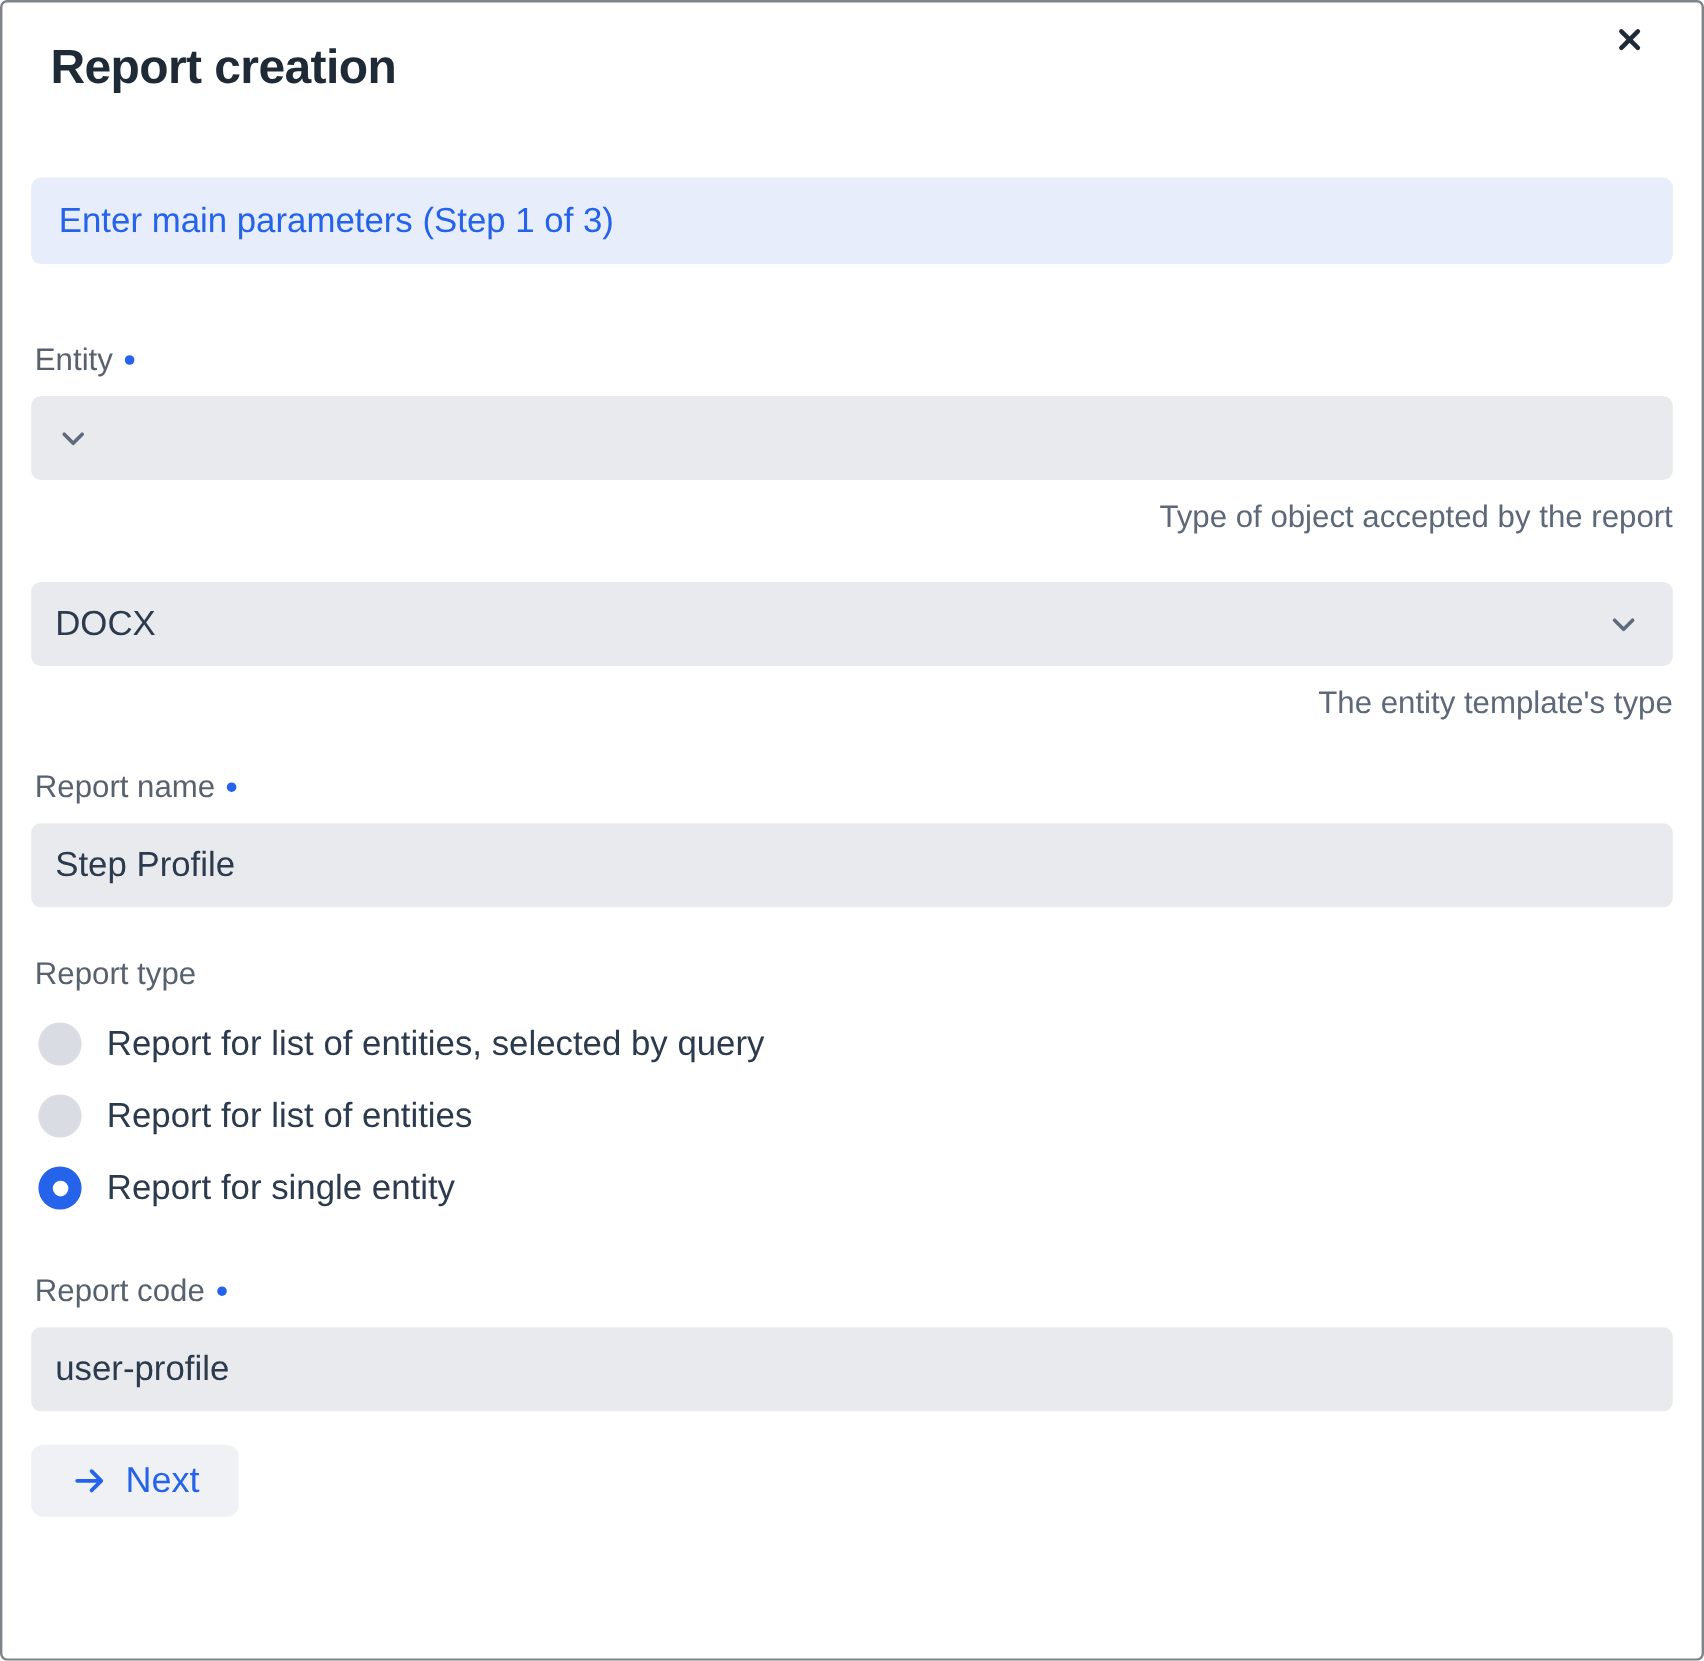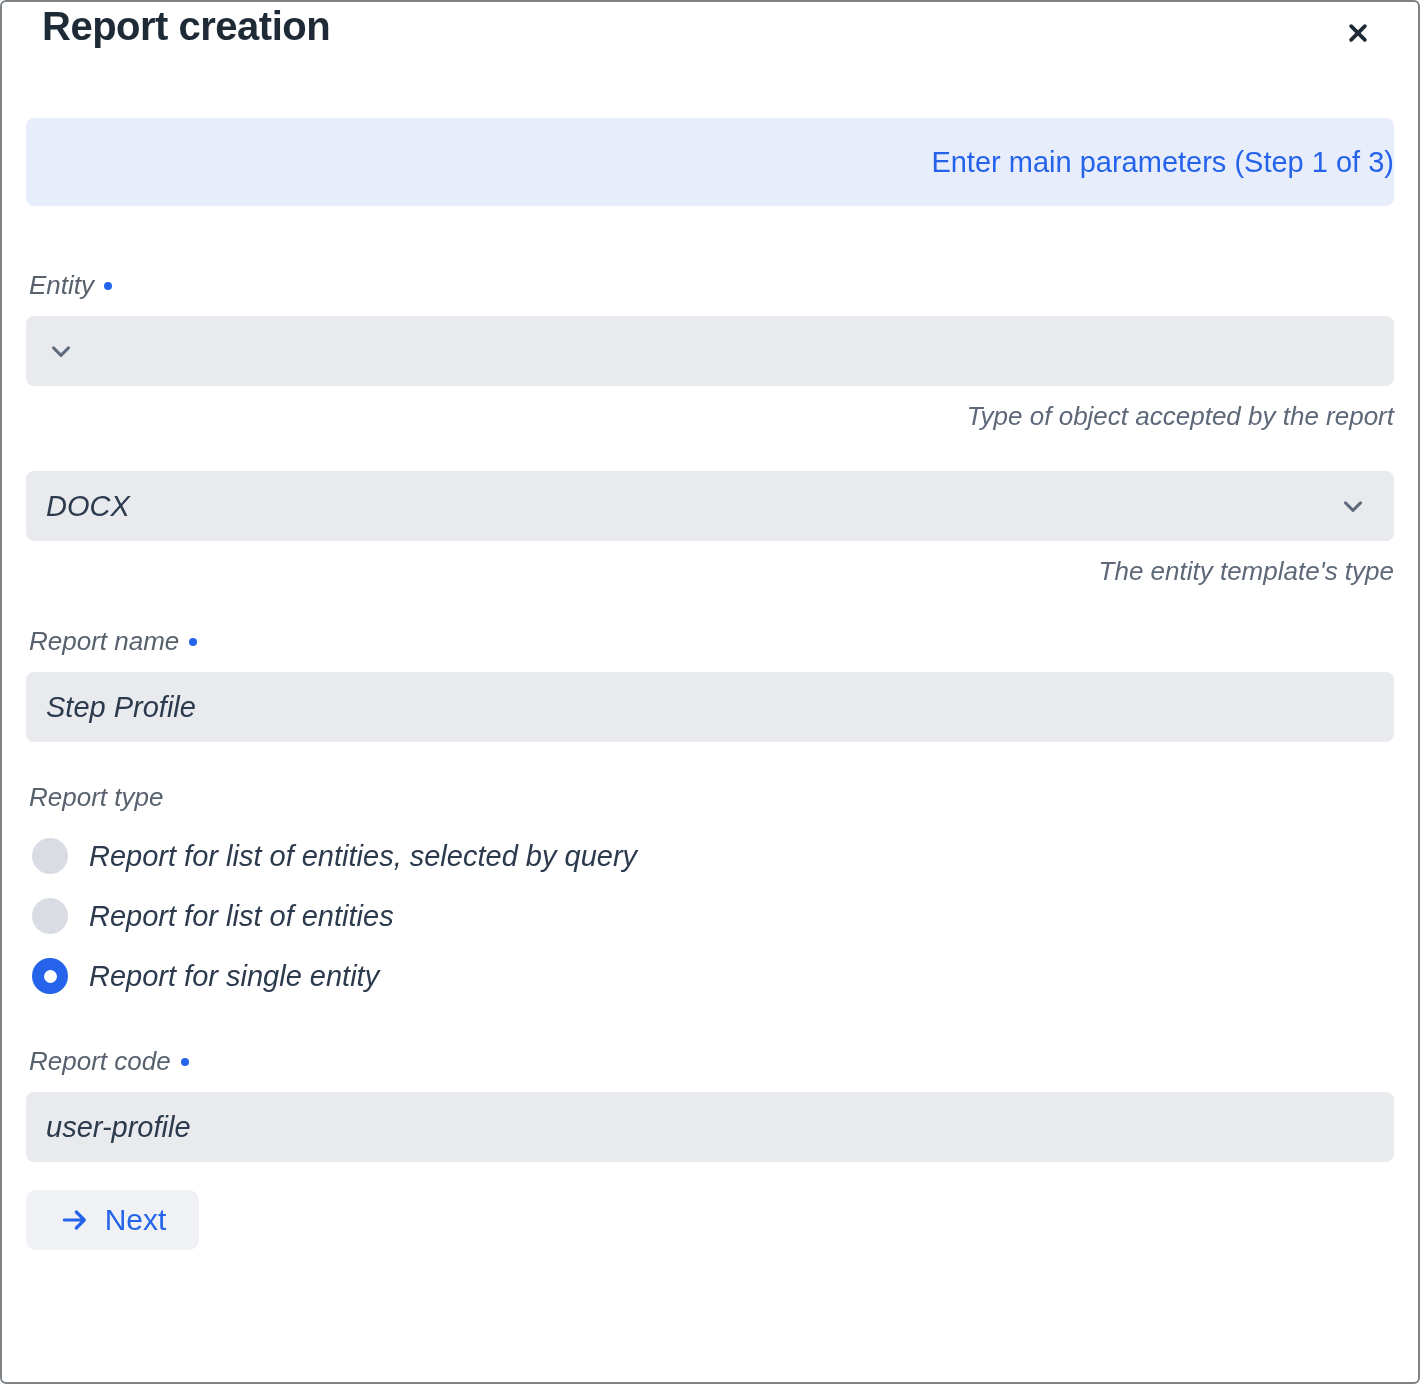--- a/index.html
+++ b/index.html
@@ -14,20 +14,21 @@
     height: 1384px;
     box-sizing: border-box;
     border: 2px solid #7e8388;
     border-radius: 6px;
     background: #ffffff;
     padding: 0 24px;
     overflow: hidden;
   }
   
   .modal-header {
+    padding-top: 30px;
     position: relative;
   }
   .modal-title {
     margin: 0 0 0 16px;
     font-size: 40px;
     line-height: 48px;
     font-weight: 700;
     color: #1f2a37;
     letter-spacing: -0.5px;
   }
@@ -41,35 +42,34 @@
     align-items: center;
     justify-content: center;
     cursor: pointer;
     background: none;
     border: none;
     padding: 0;
   }
   
   .step-banner {
     margin-top: 68px;
-    height: 88px;
+    height: 72px;
     border-radius: 8px;
     background: #e7edfb;
     display: flex;
     align-items: center;
-    padding-left: 33px;
+    padding-left: 23px;
     box-sizing: border-box;
-    justify-content: flex-end;
   }
   .step-banner-text {
     font-size: 29px;
     color: #2563eb;
   }
   
-  .section { margin-top: 40px; font-style: italic; }
+  .section { margin-top: 40px; }
   .section.first { margin-top: 64px; }
   .field-label {
     display: flex;
     align-items: center;
     margin: 0 0 16px 3px;
     font-size: 26px;
     line-height: 30px;
     color: #58626f;
   }
   .required-dot {

